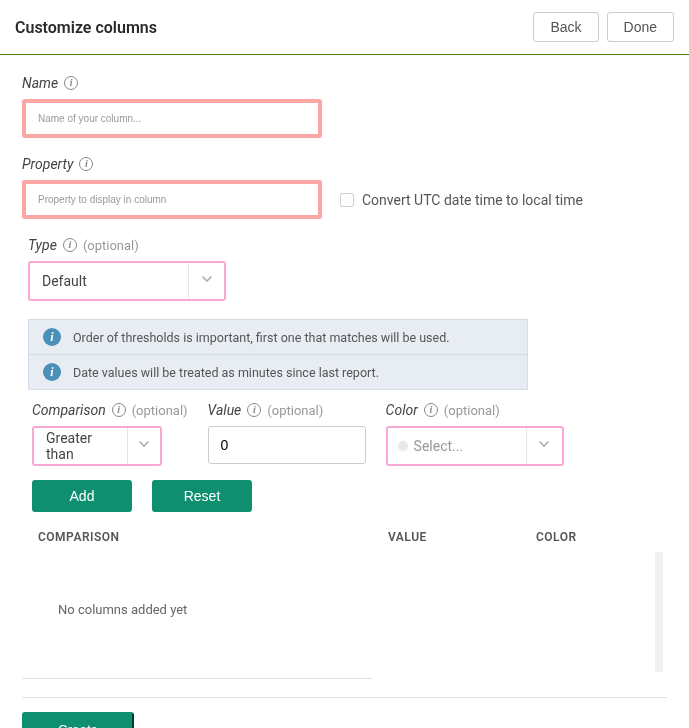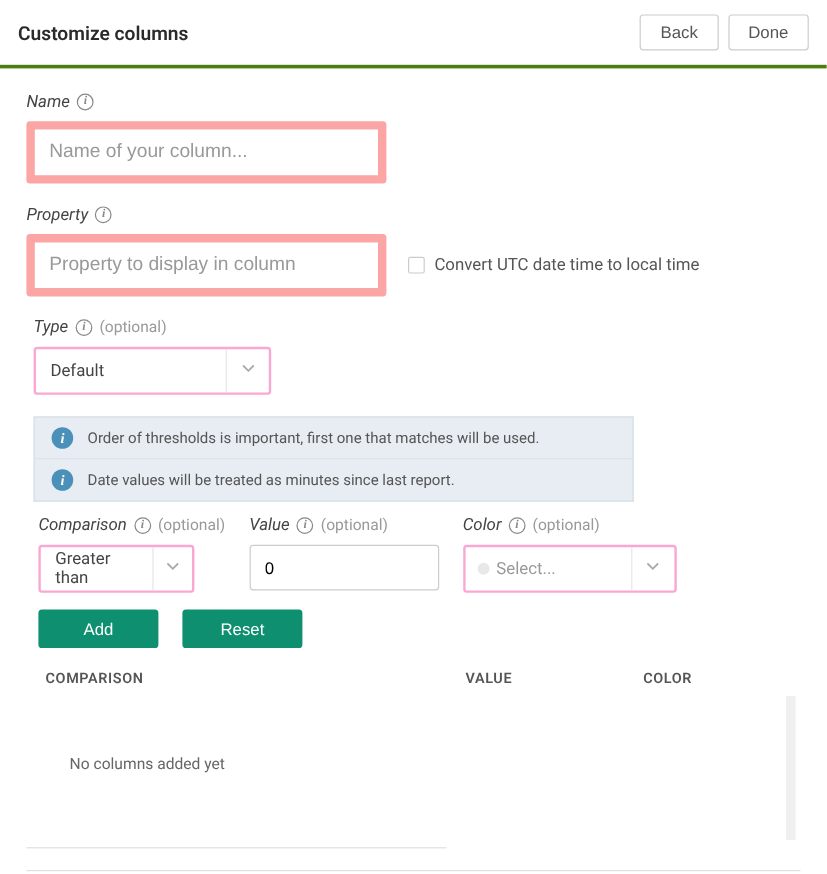--- a/index.html
+++ b/index.html
@@ -14,21 +14,21 @@
       background: #fff;
       width: 689px;
       height: 728px;
       overflow: hidden;
     }
     .header {
       display: flex;
       justify-content: space-between;
       align-items: center;
       padding: 12px 15px;
-      border-bottom: 3px solid #4d7c0f;
+      border-bottom: 1px solid #4d7c0f;
     }
     .title {
       font-size: 16px;
       font-weight: 600;
       color: #2a2a2a;
     }
     .header-buttons {
       display: flex;
       gap: 8px;
       align-items: flex-end;
@@ -80,23 +80,23 @@
       font-weight: bold;
       line-height: 1;
     }
     .optional {
       color: #999;
       font-size: 13px;
     }
     .text-input {
       width: 300px;
       padding: 10px 12px;
-      border: 7px solid #fca5a5;
+      border: 4px solid #fca5a5;
       border-radius: 3px;
-      font-size: 16px;
+      font-size: 10px;
       color: #333;
     }
     .text-input::placeholder {
       color: #999;
     }
     .row {
       display: flex;
       align-items: center;
       gap: 18px;
     }

